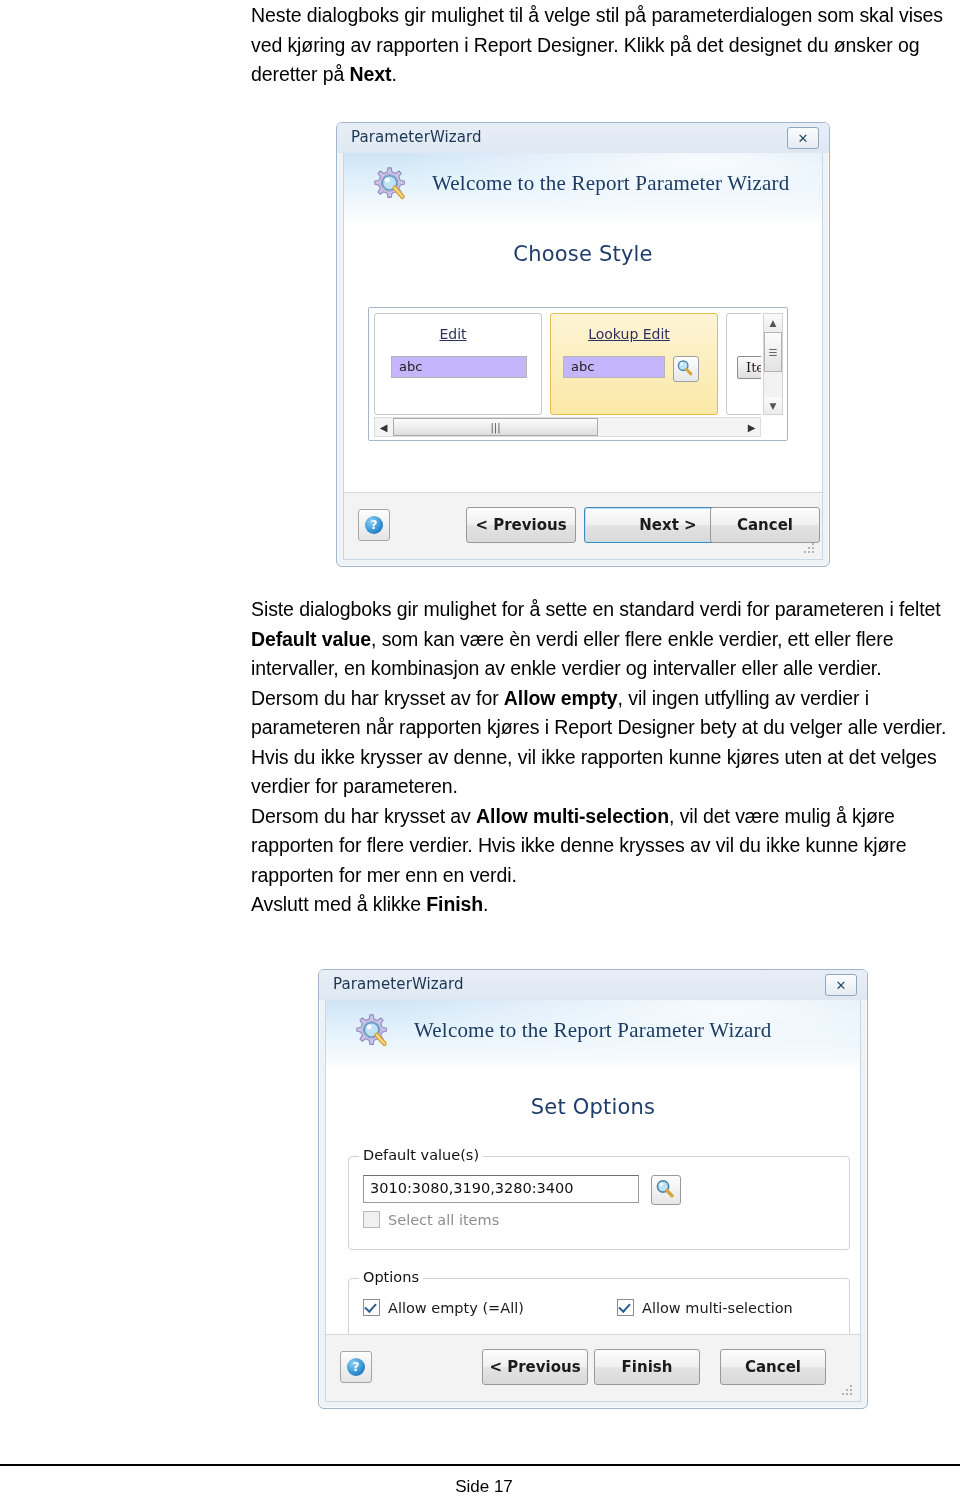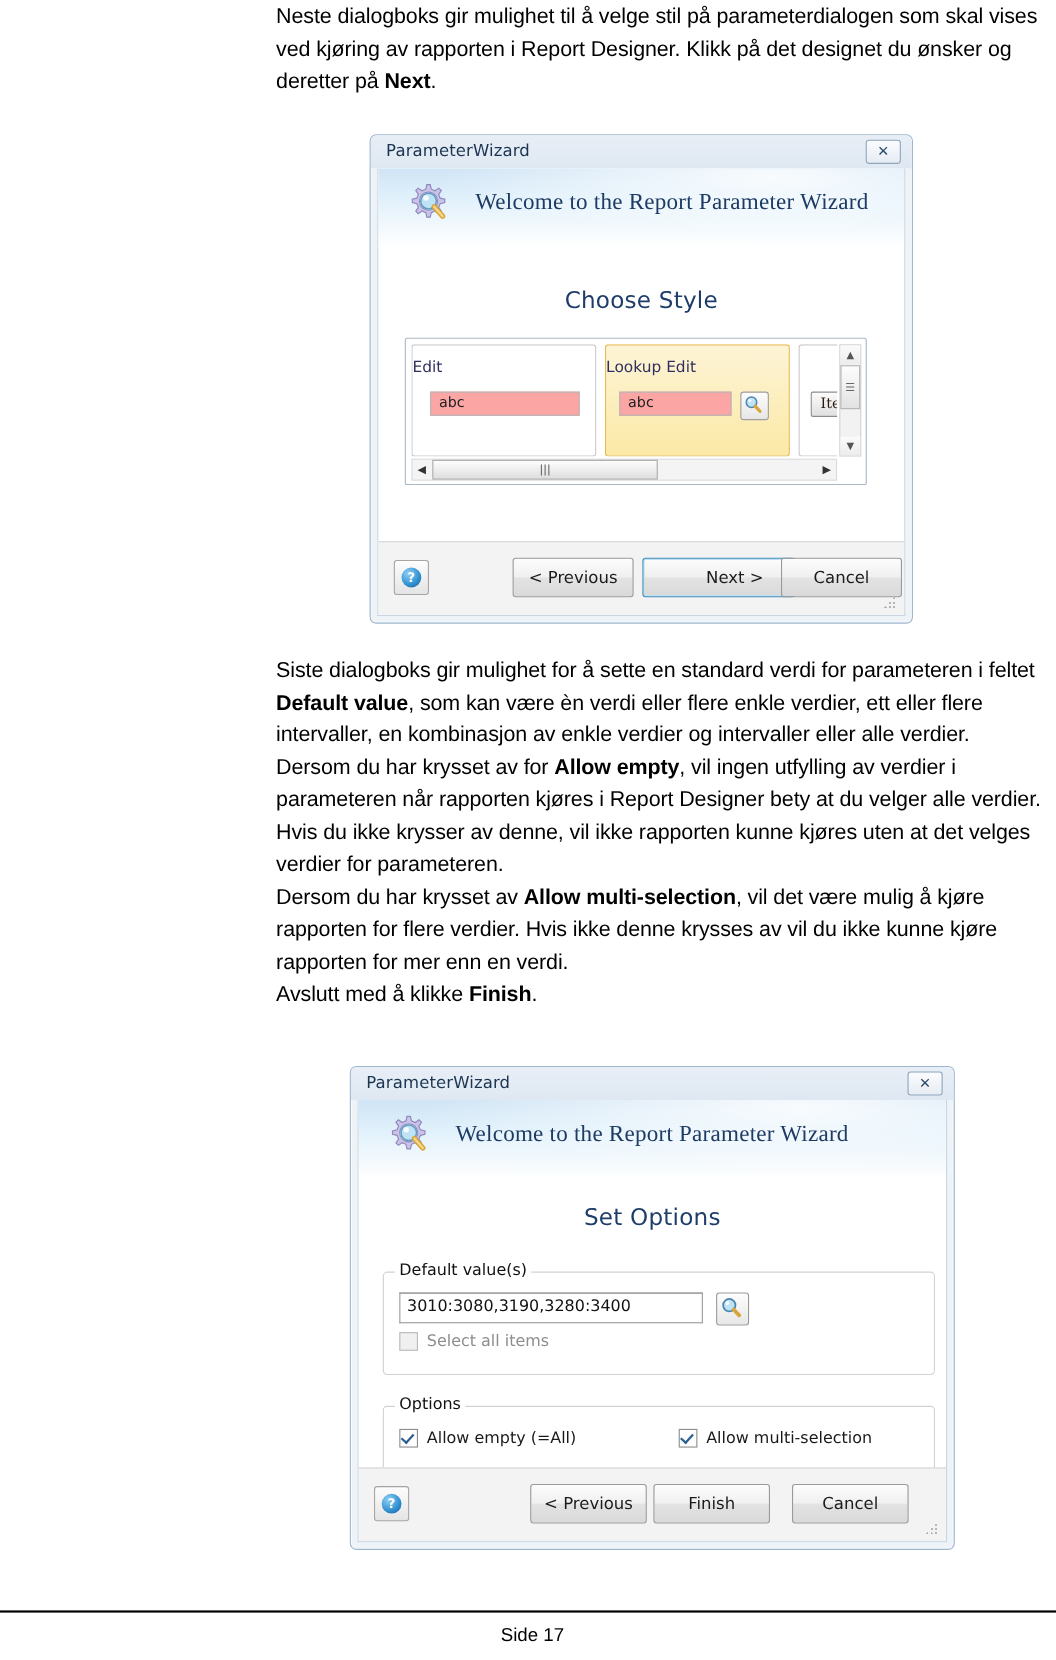--- a/index.html
+++ b/index.html
@@ -87,47 +87,48 @@
   }
   .step-title{
     text-align:center;
     font-size:21px;
     color:#1f3d6b;
     letter-spacing:.2px;
   }
 
   
   #dialog-choose-style{left:336px;top:122px;width:492px;height:443px;}
-  #dialog-choose-style .step-title{margin-top:35px;}
+  #dialog-choose-style .step-title{margin-top:16px;}
   .style-box{
     position:absolute;left:24px;top:154px;width:418px;height:132px;
     background:#ffffff;border:1px solid #a9b6c4;border-radius:2px;
   }
   .style-strip{
     position:absolute;left:5px;top:5px;right:26px;bottom:25px;
     overflow:hidden;
   }
   .style-card{
     position:absolute;top:0;height:100%;
     border:1px solid #c9c9c9;border-radius:3px;
     background:#ffffff;
     box-sizing:border-box;
   }
   .style-card.selected{
     border:1px solid #e8bb4d;
     background:linear-gradient(to bottom,#fdf4d6 0%,#fbe9a6 100%);
   }
   .card-title{
     position:absolute;left:0;right:10px;top:12px;
-    font-size:14px;color:#303060;
+    text-align:center;font-size:14px;color:#303060;
+    text-decoration:underline;
   }
   .mini-input{
     position:absolute;top:42px;
     height:22px;
-    background:#fca5a5;border:1px solid #b5b5b5;
+    background:#c4b5fd;border:1px solid #b5b5b5;
     font-size:13px;color:#222;
     padding:2px 0 0 7px;box-sizing:border-box;
   }
   .mini-btn{
     position:absolute;top:42px;
     width:24px;height:24px;
     border:1px solid #a0a0a0;border-radius:3px;
     background:linear-gradient(to bottom,#fdfdfd 0%,#e7e7e7 100%);
   }
   .mini-combo{
@@ -196,20 +197,21 @@
     display:flex;align-items:center;justify-content:center;
     font-family:"DejaVu Sans",sans-serif;
   }
   .wbtn{
     position:absolute;top:14px;height:34px;
     border:1px solid #9a9a9a;border-radius:3px;
     background:linear-gradient(to bottom,#fdfdfd 0%,#f0f0f0 48%,#e3e3e3 52%,#d9d9d9 100%);
     font-size:15px;color:#1b1b1b;
     display:flex;align-items:center;justify-content:center;
     font-family:"DejaVu Sans",sans-serif;
+    font-weight:bold;
   }
   .wbtn.default{
     border:1px solid #3c8dbc;
     box-shadow:0 0 0 1px #bfe0f2 inset;
     padding-left:29px;
   }
   .grip{
     position:absolute;right:7px;bottom:5px;width:12px;height:12px;
     background:
       radial-gradient(circle 1px at 2px 10px,#b4b4b4 99%,transparent 100%),

